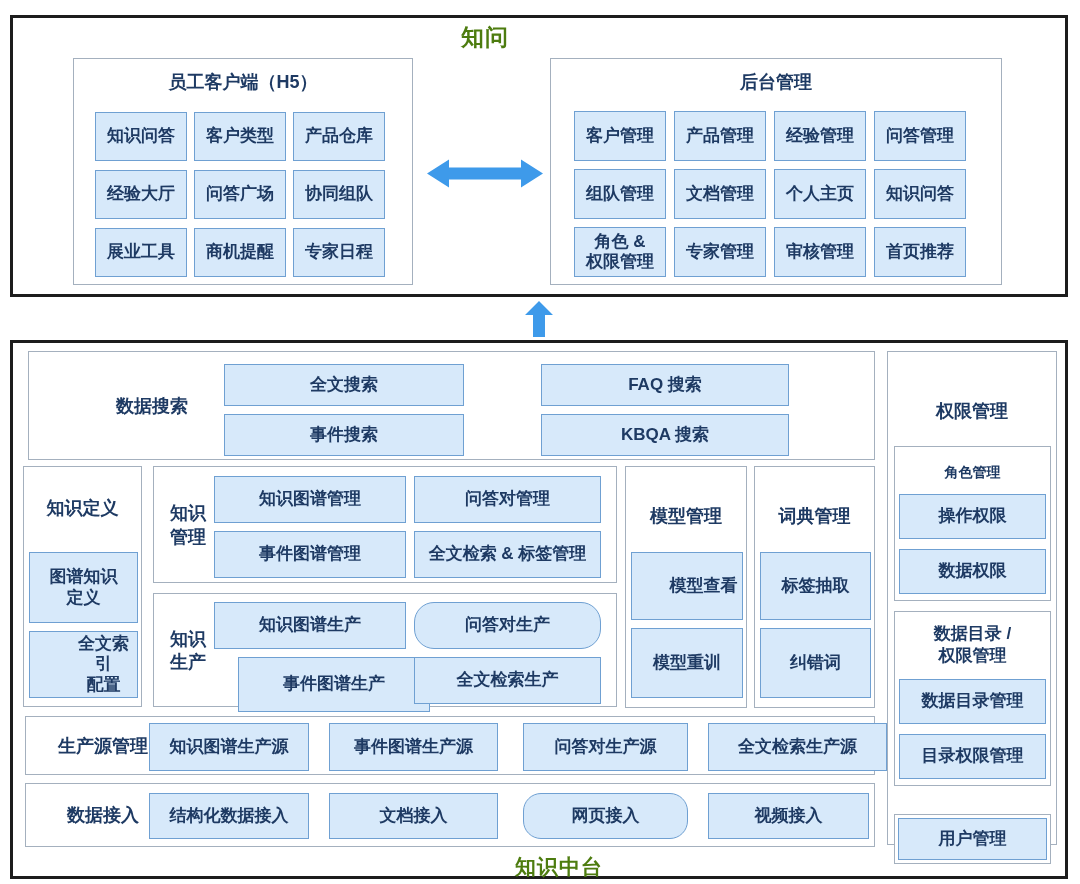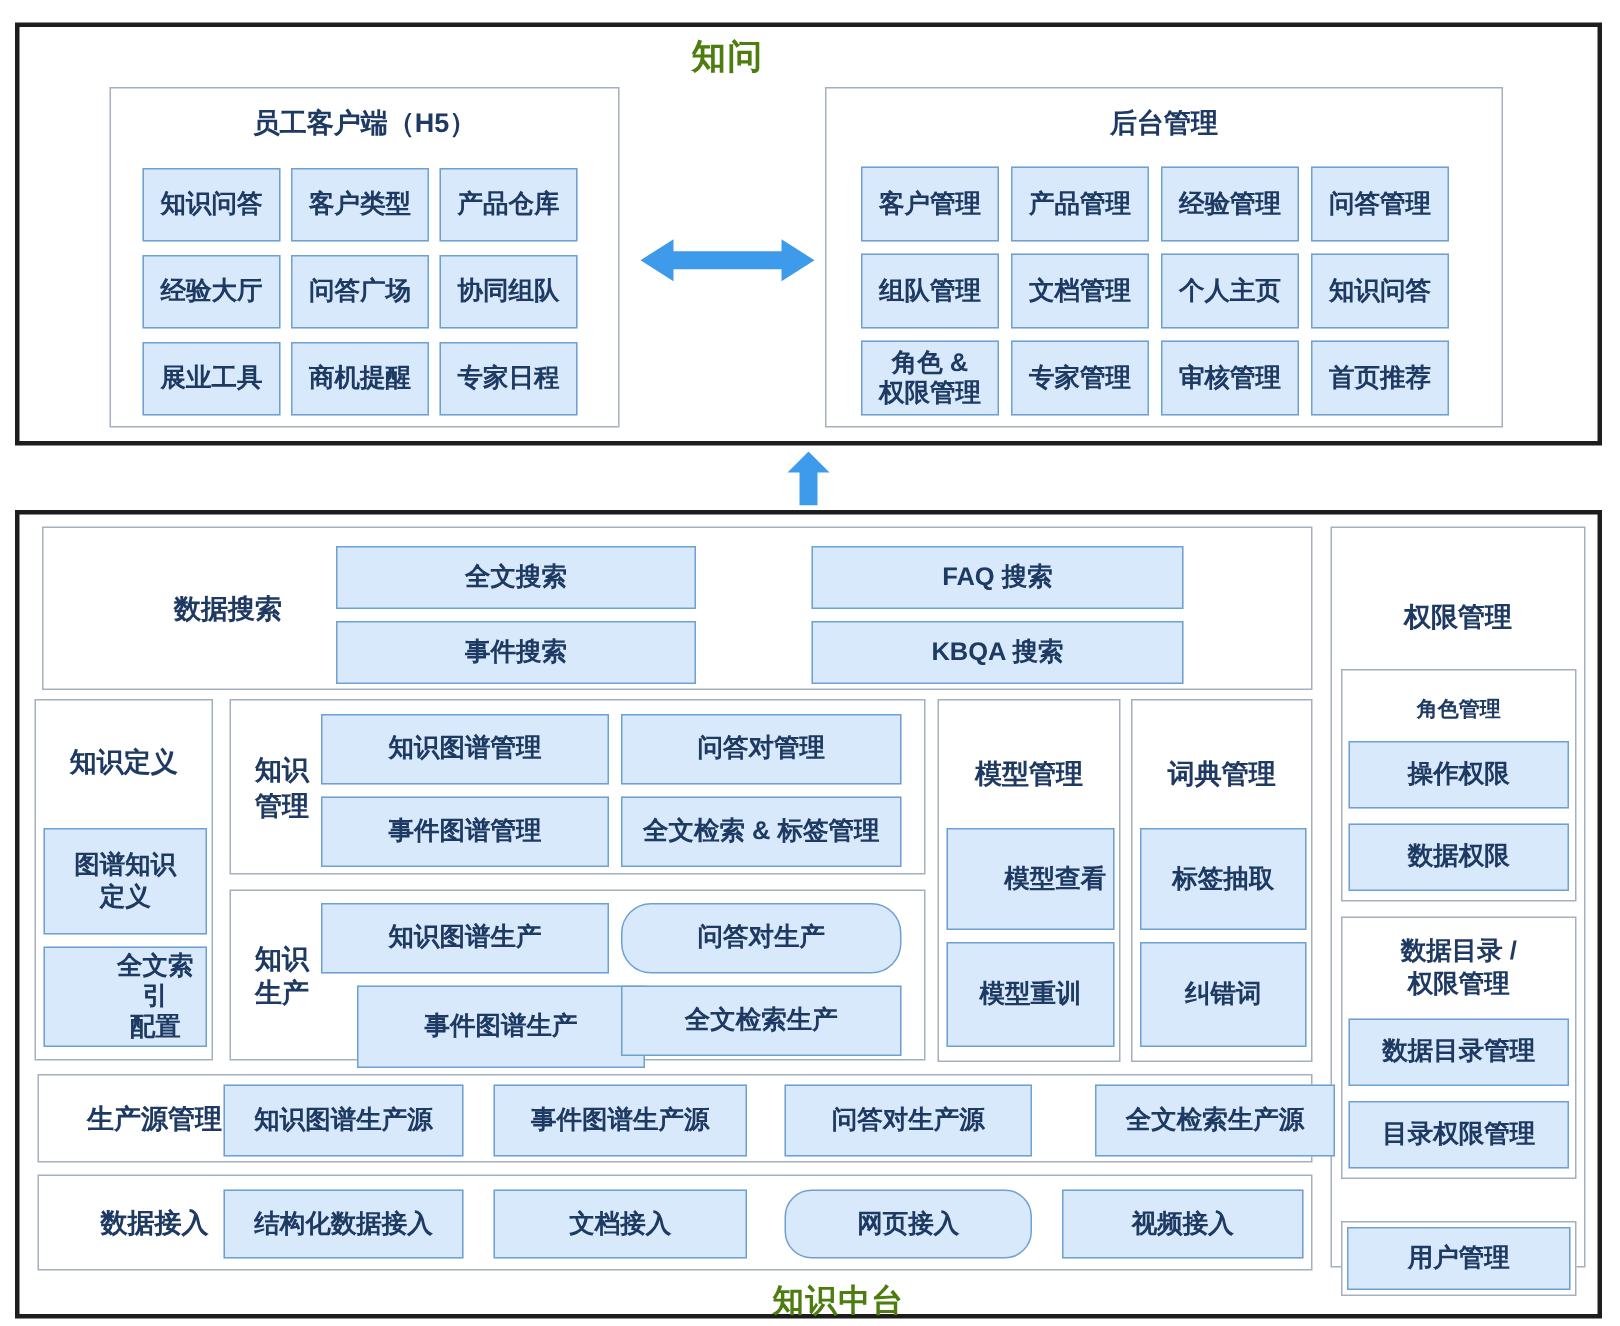--- a/index.html
+++ b/index.html
@@ -168,21 +168,21 @@
       <div class="panel-title" style="top:38px;">词典管理</div>
       <div class="bluebox abs" style="left:5px;top:85px;width:111px;height:68px;">标签抽取</div>
       <div class="bluebox abs" style="left:5px;top:161px;width:111px;height:70px;">纠错词</div>
     </div>
 
     <div class="panel" style="left:12px;top:373px;width:850px;height:59px;">
       <div class="side-label" style="left:12px;top:0;width:130px;height:59px;">生产源管理</div>
       <div class="bluebox abs" style="left:123px;top:6px;width:160px;height:48px;">知识图谱生产源</div>
       <div class="bluebox abs" style="left:303px;top:6px;width:169px;height:48px;">事件图谱生产源</div>
       <div class="bluebox abs" style="left:497px;top:6px;width:165px;height:48px;">问答对生产源</div>
-      <div class="bluebox abs" style="left:682px;top:6px;width:160px;height:48px;margin-left:22px;">全文检索生产源</div>
+      <div class="bluebox abs" style="left:682px;top:6px;width:179px;height:48px;">全文检索生产源</div>
     </div>
 
     <div class="panel" style="left:12px;top:440px;width:850px;height:64px;">
       <div class="side-label" style="left:12px;top:0;width:130px;height:64px;">数据接入</div>
       <div class="bluebox abs" style="left:123px;top:9px;width:160px;height:46px;">结构化数据接入</div>
       <div class="bluebox abs" style="left:303px;top:9px;width:169px;height:46px;">文档接入</div>
       <div class="bluebox abs" style="left:497px;top:9px;width:165px;height:46px;border-radius:18px;">网页接入</div>
       <div class="bluebox abs" style="left:682px;top:9px;width:161px;height:46px;">视频接入</div>
     </div>
 

